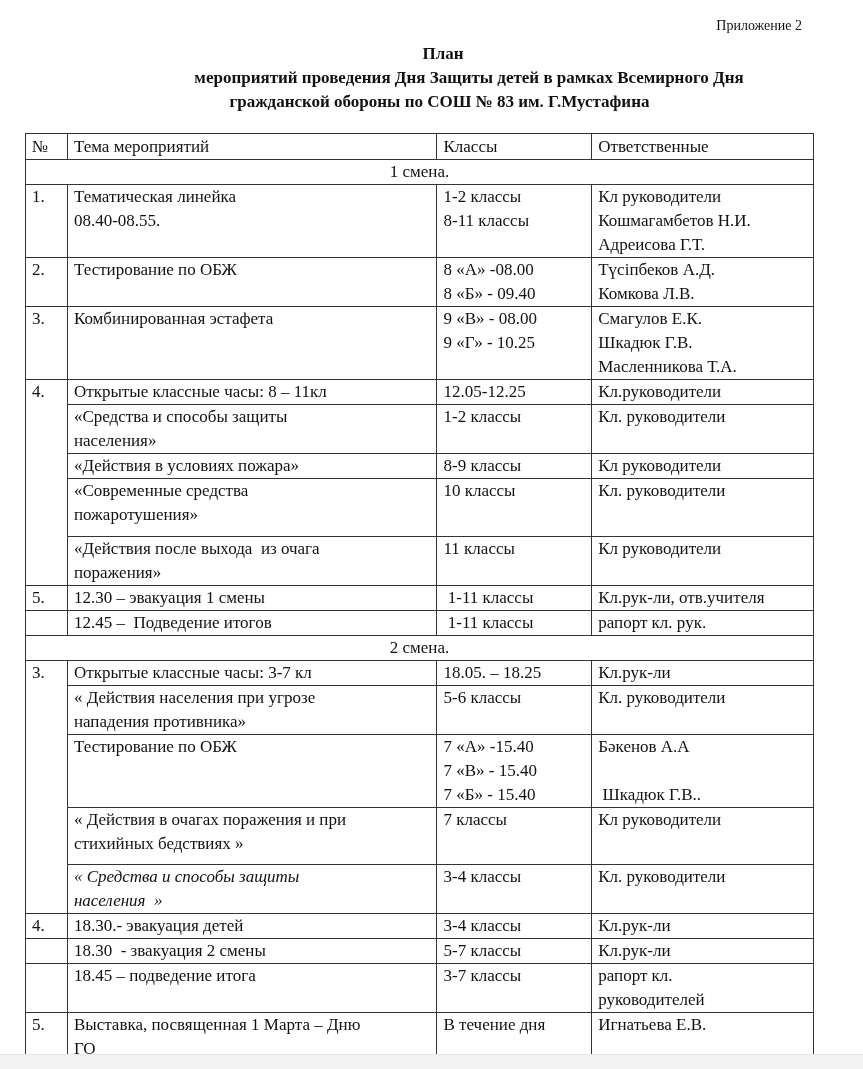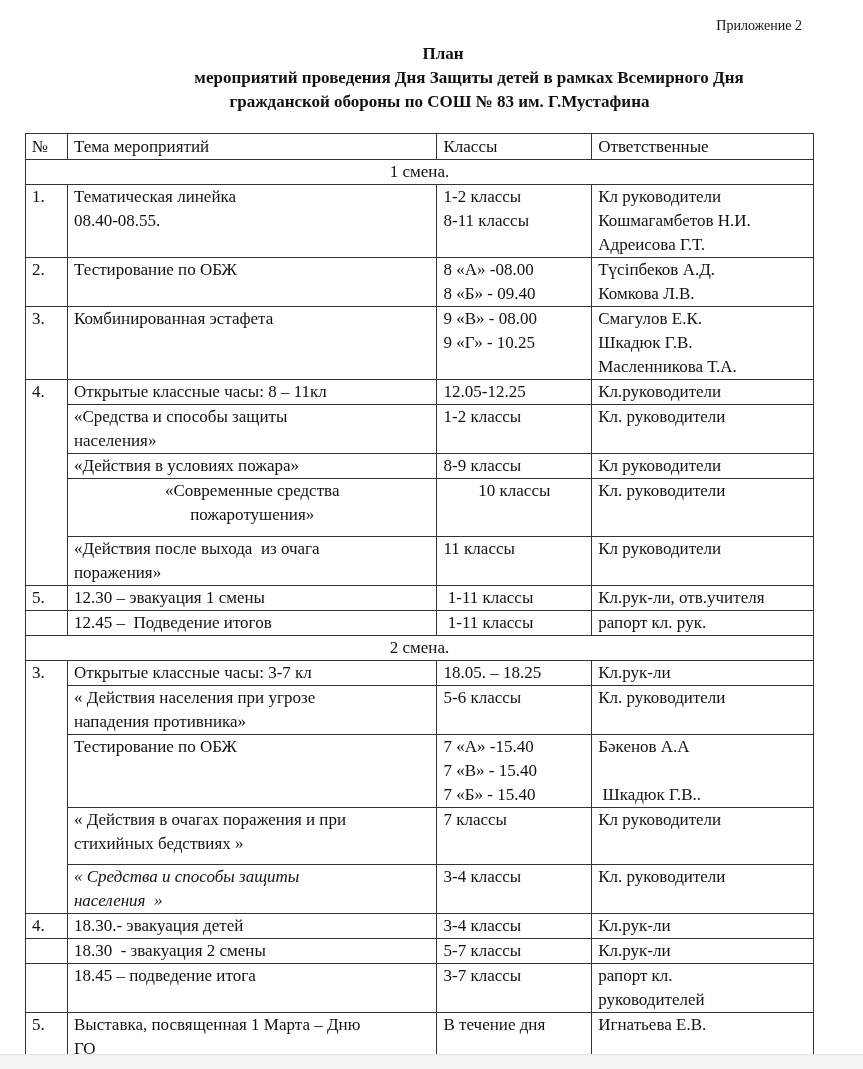--- a/index.html
+++ b/index.html
@@ -130,25 +130,25 @@
           <span class="line">«Действия в условиях пожара»</span>
         </td>
         <td>
           <span class="line">8-9 классы</span>
         </td>
         <td>
           <span class="line">Кл руководители</span>
         </td>
       </tr>
       <tr style="height: 49px;">
-        <td style="padding-bottom: 9px; text-align: center;">
+        <td style="padding-bottom: 9px;">
           <span class="line">«Современные средства</span>
           <span class="line">пожаротушения»</span>
         </td>
-        <td style="padding-bottom: 17px; text-align: center;">
+        <td style="padding-bottom: 17px;">
           <span class="line">10 классы</span>
         </td>
         <td style="padding-bottom: 0px;">
           <span class="line">Кл. руководители</span>
         </td>
       </tr>
       <tr style="height: 49px;">
         <td style="padding-bottom: 0px;">
           <span class="line">«Действия после выхода  из очага</span>
           <span class="line">поражения»</span>

